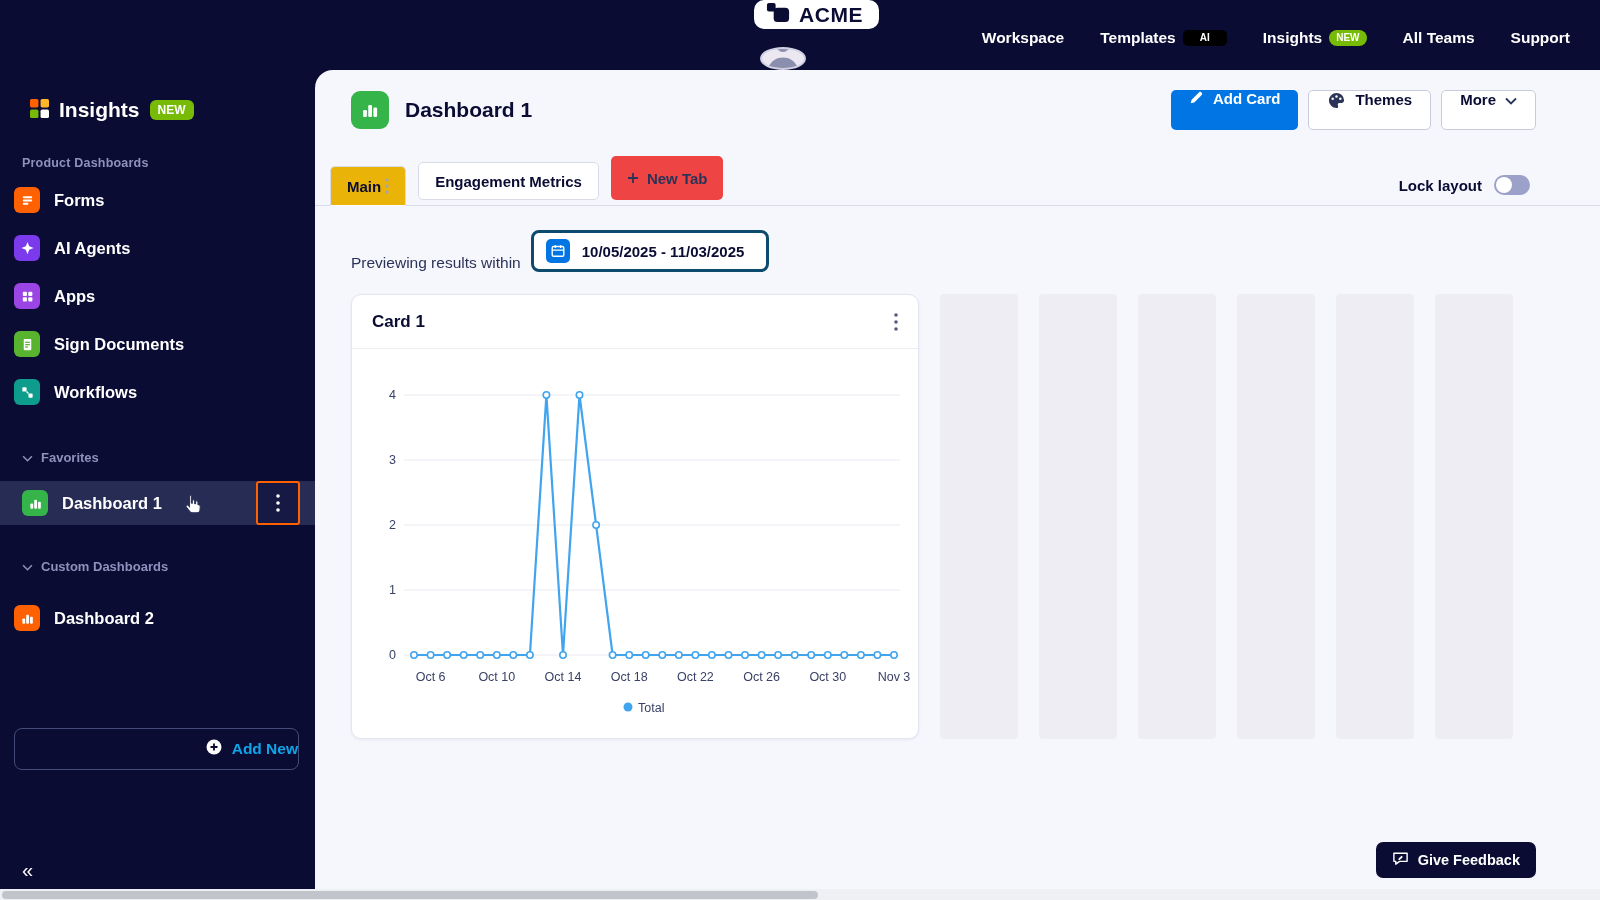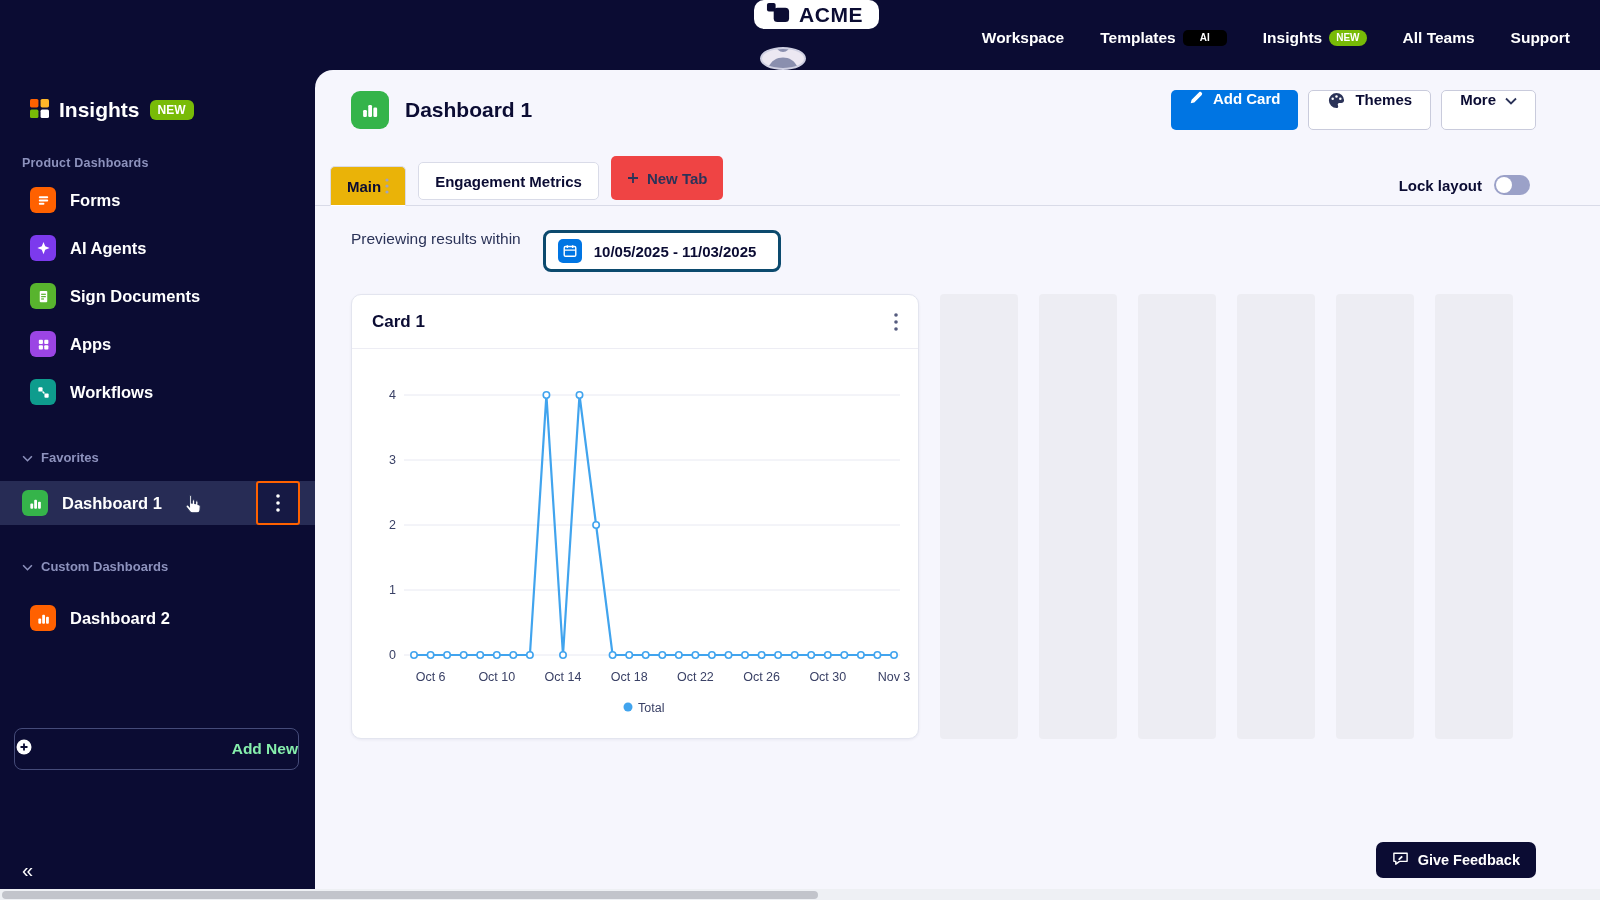--- a/index.html
+++ b/index.html
@@ -20,28 +20,28 @@
   .badge-ai { background:#000; color:#fff; font-size:10px; font-weight:bold; padding:3px 17px; border-radius:5px; line-height:1; }
   .badge-new-sm { background:#78bb07; color:#fff; font-size:10px; font-weight:bold; padding:3px 7px; border-radius:9px; line-height:1; }
   .avatar { width:46px; height:46px; border-radius:50%; background:#ece8f2; border:2px solid #cfd0e2; margin-right:34px; display:flex; align-items:flex-end; justify-content:center; overflow:hidden; cursor:pointer; }
 
   
   .sidebar { position:absolute; top:70px; left:0; width:315px; bottom:0; }
   .insights-row { display:flex; align-items:center; gap:10px; margin:28px 0 0 30px; }
   .insights-title { color:#fff; font-size:21px; font-weight:bold; }
   .badge-new { background:#78bb07; color:#fff; font-size:12px; font-weight:bold; padding:4px 8px; border-radius:6px; line-height:1; }
   .section-label { color:#8d92bd; font-size:12.5px; font-weight:bold; letter-spacing:.2px; margin:34px 4px 6px 22px; }
-  .nav-item { display:flex; align-items:center; gap:14px; height:48px; padding-left:30px; color:#fff; font-size:16.5px; font-weight:600; cursor:pointer; }
+  .nav-item { display:flex; align-items:center; gap:14px; height:48px; padding-left:14px; color:#fff; font-size:16.5px; font-weight:600; cursor:pointer; }
   .app-icon { width:26px; height:26px; border-radius:6px; display:flex; align-items:center; justify-content:center; flex-shrink:0; }
   .group-header { display:flex; align-items:center; gap:8px; color:#8d92bd; font-size:13px; font-weight:bold; margin:34px 0 8px 22px; cursor:pointer; }
   .fav-item { position:relative; background:#272c55; height:44px; display:flex; align-items:center; gap:14px; padding-left:22px; color:#fff; font-size:16.5px; font-weight:600; margin-top:16px; cursor:pointer; }
   .kebab-box { position:absolute; right:15px; top:0; width:44px; height:44px; border:2px solid #ff6100; border-radius:3px; background:#161944; display:flex; align-items:center; justify-content:center; cursor:pointer; }
   .hand-cursor { position:absolute; left:182px; top:12px; }
   .custom-list { margin-top:20px; }
-  .add-new { position:absolute; bottom:130px; left:14px; right:16px; height:42px; border:1px solid #454b79; border-radius:8px; color:#86efac; display:flex; align-items:center; justify-content:space-between; gap:9px; font-size:15.5px; font-weight:bold; cursor:pointer; }
+  .add-new { position:absolute; bottom:130px; left:14px; right:16px; height:42px; border:1px solid #454b79; border-radius:8px; color:#0ea5e9; display:flex; align-items:center; justify-content:flex-end; gap:9px; font-size:15.5px; font-weight:bold; cursor:pointer; }
   .collapse { position:absolute; left:22px; bottom:18px; color:#fff; font-size:20px; cursor:pointer; }
 
   
   .main { position:absolute; left:315px; top:70px; right:0; bottom:0; background:#f6f6fd; border-top-left-radius:18px; overflow:hidden; }
   .main-header { display:flex; align-items:center; padding:20px 64px 0 36px; }
   .dash-icon-lg { width:38px; height:38px; border-radius:9px; background:#35b44a; margin-right:16px; display:flex; align-items:center; justify-content:center; }
   .main-title { font-size:21px; font-weight:bold; color:#0b0c33; }
   .header-actions { margin-left:auto; display:flex; gap:10px; }
   .btn { height:40px; border-radius:5px; display:flex; align-items:flex-start; gap:9px; font-size:15px; font-weight:600; padding:0 18px; cursor:pointer; white-space:nowrap; }
   .btn-primary { background:#0075e3; color:#fff; }
@@ -50,21 +50,21 @@
   .tab-row { display:flex; align-items:flex-end; margin-top:26px; padding:0 70px 0 15px; border-bottom:1px solid #d9dbe8; }
   .tab { height:40px; display:flex; align-items:center; padding:0 16px; font-size:15px; margin-right:12px; cursor:pointer; }
   .tab-active { background:#eab308; border:1px solid #d9dbe8; border-bottom:1px solid #fff; border-radius:5px 5px 0 0; margin-bottom:-1px; font-weight:bold; color:#0b0c33; gap:4px;justify-content:space-between; }
   .tab-plain { background:#fff; border:1px solid #d9dbe8; border-radius:5px; height:38px; margin-bottom:5px; color:#0b0c33; font-weight:600; }
   .tab-new { background:#ef4444; border:none; border-radius:5px; height:44px; margin-bottom:5px; color:#2b3358; font-weight:600; gap:8px; }
   .lock-area { margin-left:auto; display:flex; align-items:center; gap:12px; margin-bottom:10px; }
   .lock-label { font-size:15px; color:#0b0c33; font-weight:600; }
   .toggle { width:36px; height:20px; border-radius:10px; background:#9ba1c8; position:relative; cursor:pointer; }
   .toggle-knob { position:absolute; left:2px; top:2px; width:16px; height:16px; border-radius:50%; background:#fff; }
 
-  .preview-row { display:flex; align-items:flex-start; gap:22px; padding:24px 0 0 36px; }
+  .preview-row { display:flex; align-items:flex-end; gap:10px; padding:24px 0 0 36px; }
   .preview-label { font-size:15.5px; color:#2b3358; }
   .date-box { background:#fff; border:3px solid #0c4a6e; border-radius:8px; height:42px; display:flex; align-items:center; gap:12px; padding:0 22px 0 12px; font-size:15px; font-weight:600; color:#0b0c33; cursor:pointer; }
   .cal-icon { width:24px; height:24px; background:#0075e3; border-radius:5px; display:flex; align-items:center; justify-content:center; }
 
   .board { margin:22px 64px 0 36px; display:flex; gap:21px; }
   .card { width:568px; height:445px; background:#fff; border:1px solid #e3e5ef; border-radius:10px; box-shadow:0 1px 3px rgba(20,20,60,.06); flex-shrink:0; }
   .card-header { height:54px; display:flex; align-items:center; padding:0 20px; border-bottom:1px solid #ededf4; }
   .card-title { font-size:17px; font-weight:bold; color:#0b0c33; }
   .kebab { margin-left:auto; cursor:pointer; display:flex; align-items:center; }
   .chart-wrap { padding:6px 8px 0 8px; }
@@ -147,40 +147,40 @@
   </div>
   <div class="nav-item">
     <span class="app-icon" style="background: rgb(124, 58, 237);">
       <svg width="15" height="15" viewBox="0 0 16 16">
           <path d="M8 1l1.8 4.7 4.7 1.8-4.7 1.8L8 14l-1.8-4.7L1.5 7.5l4.7-1.8z" fill="#fff"></path>
         </svg>
     </span>
     <span>AI Agents</span>
   </div>
   <div class="nav-item">
+    <span class="app-icon" style="background: rgb(155, 69, 228);">
+      <svg width="15" height="15" viewBox="0 0 16 16">
+          <rect x="3" y="3" width="4.4" height="4.4" rx="1" fill="#fff"></rect>
+          <rect x="8.8" y="3" width="4.4" height="4.4" rx="1" fill="#fff"></rect>
+          <rect x="3" y="8.8" width="4.4" height="4.4" rx="1" fill="#fff"></rect>
+          <rect x="8.8" y="8.8" width="4.4" height="4.4" rx="1" fill="#fff"></rect>
+        </svg>
+    </span>
+    <span>Apps</span>
+  </div>
+  <div class="nav-item">
     <span class="app-icon" style="background: rgb(88, 180, 46);">
       <svg width="15" height="15" viewBox="0 0 16 16">
           <rect x="4" y="2" width="8" height="12" rx="1" fill="#fff"></rect>
           <rect x="5.5" y="5" width="5" height="1.3" fill="#58b42e"></rect>
           <rect x="5.5" y="7.5" width="5" height="1.3" fill="#58b42e"></rect>
           <rect x="5.5" y="10" width="3" height="1.3" fill="#58b42e"></rect>
         </svg>
     </span>
     <span>Sign Documents</span>
-  </div>
-  <div class="nav-item">
-    <span class="app-icon" style="background: rgb(155, 69, 228);">
-      <svg width="15" height="15" viewBox="0 0 16 16">
-          <rect x="3" y="3" width="4.4" height="4.4" rx="1" fill="#fff"></rect>
-          <rect x="8.8" y="3" width="4.4" height="4.4" rx="1" fill="#fff"></rect>
-          <rect x="3" y="8.8" width="4.4" height="4.4" rx="1" fill="#fff"></rect>
-          <rect x="8.8" y="8.8" width="4.4" height="4.4" rx="1" fill="#fff"></rect>
-        </svg>
-    </span>
-    <span>Apps</span>
   </div>
   <div class="nav-item">
     <span class="app-icon" style="background: rgb(14, 156, 141);">
       <svg width="15" height="15" viewBox="0 0 16 16">
           <rect x="2.5" y="2.5" width="4.5" height="4.5" rx="1" fill="#fff"></rect>
           <rect x="9" y="9" width="4.5" height="4.5" rx="1" fill="#fff"></rect>
           <path d="M7 7l2 2" stroke="#fff" stroke-width="1.5"></path>
         </svg>
     </span>
     <span>Workflows</span>

